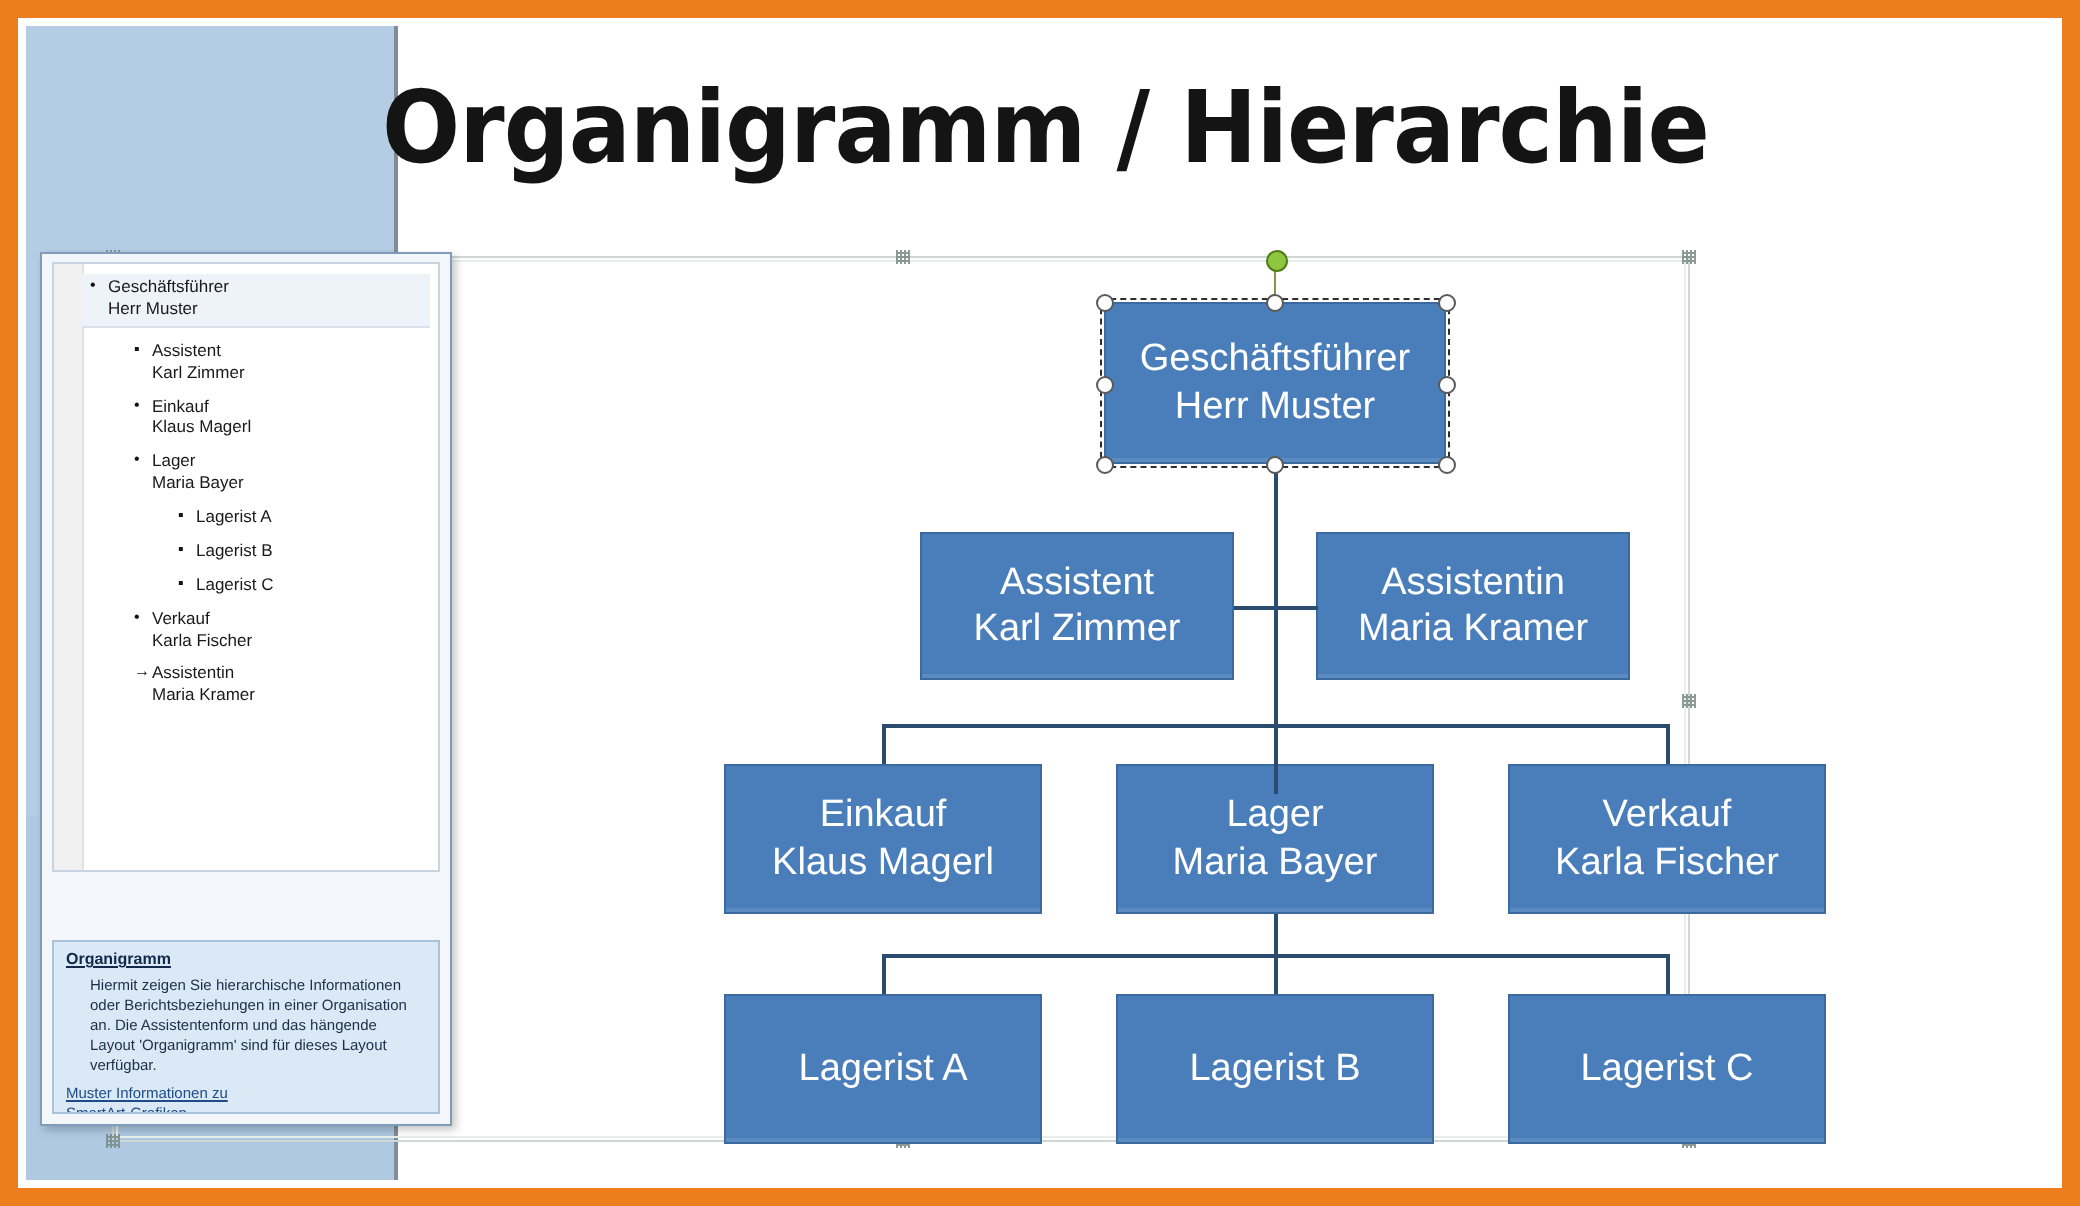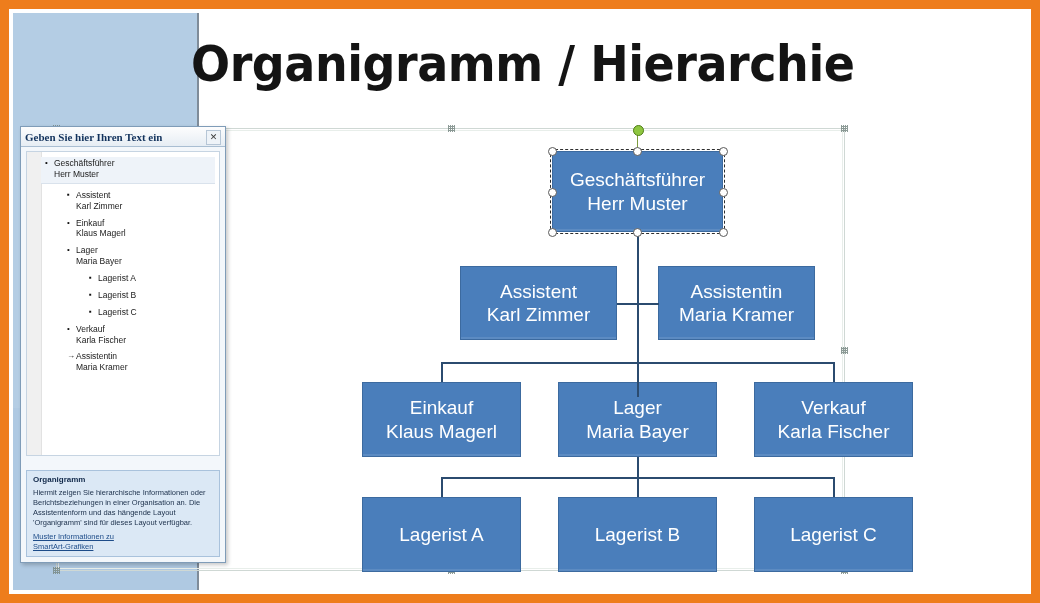--- a/index.html
+++ b/index.html
@@ -286,22 +286,23 @@
     font-size: 7.5px;
     line-height: 1.34;
     color: #1b2f4a;
     overflow: hidden;
   }
   .tp-desc h4 {
     margin: 0 0 2px 0;
     font-size: 8px;
     font-weight: bold;
     color: #11294a;
-  }
-  .tp-desc p { margin: 0 0 4px 0; }
+    text-decoration: underline;
+  }
+  .tp-desc p { margin: 0 0 4px 12px; }
   .tp-desc a {
     color: #1d4c89;
     text-decoration: underline;
     display: block;
     line-height: 1.35;
   }
 </style>
 </head>
 <body>
 
@@ -388,24 +389,20 @@
       </div>
       <div class="node" style="left:359px; top:484px; width:159px; height:75px;">
         <span class="ln">Lagerist B</span>
       </div>
       <div class="node" style="left:555px; top:484px; width:159px; height:75px;">
         <span class="ln">Lagerist C</span>
       </div>
     </div>
 
     <div class="textpane">
-      <div class="tp-header">
-        <span class="tp-title">Geben Sie hier Ihren Text ein</span>
-        <span class="tp-close">✕</span>
-      </div>
 
       <div class="tp-body">
         <div class="tp-gutter"></div>
         <div class="tp-list">
 
           <div class="tp-item lvl1 first">
             <span class="bul">•</span>
             <span class="txt">
               <span>Geschäftsführer</span><br>
               <span>Herr Muster</span>

